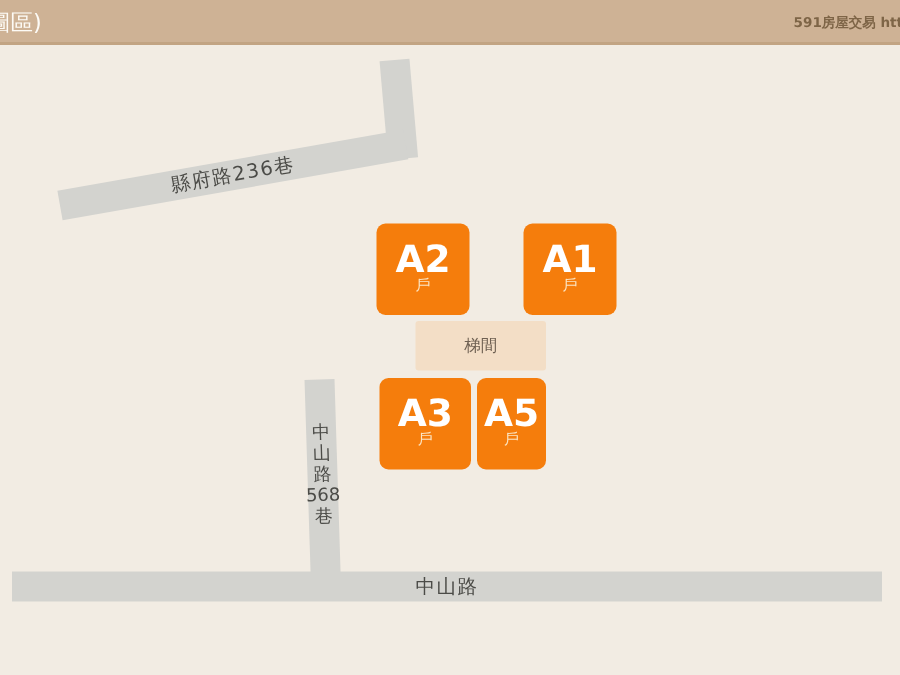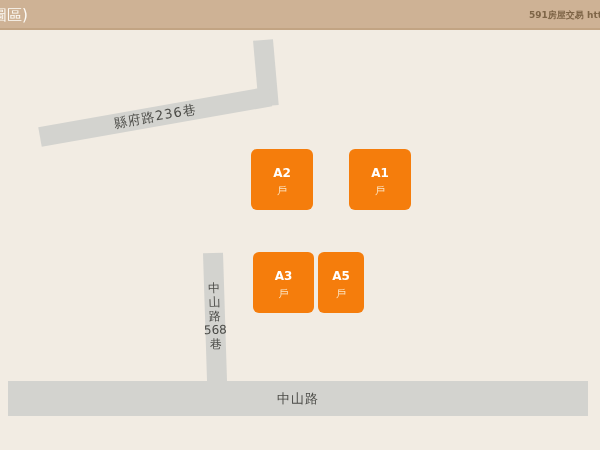--- a/index.html
+++ b/index.html
@@ -32,39 +32,39 @@
   .road-topseg{
     left:253px;top:40px;width:20px;height:66px;
     transform-origin:50% 0;transform:rotate(-5deg);
   }
   .road-vert{
     left:203px;top:253px;width:20px;height:131px;
     transform-origin:50% 0;transform:rotate(-1.8deg);
     display:flex;justify-content:center;
   }
   .road-horiz{
-    left:8px;top:381px;width:580px;height:35px;
+    left:8px;top:381px;width:580px;height:20px;
     display:flex;align-items:center;justify-content:center;
   }
   .road-label{font-size:13px;color:#4B4B47;letter-spacing:1px;white-space:nowrap;}
   .vert-label{
     margin-top:28px;display:flex;flex-direction:column;align-items:center;
     font-size:12px;line-height:14px;color:#4B4B47;
   }
   
   .unit{
     position:absolute;width:62px;height:61px;border-radius:6px;
     background:#F57D0C;color:#FFFFFF;cursor:pointer;
     display:flex;flex-direction:column;align-items:center;justify-content:center;
   }
   .unit-a2{left:251px;top:149px;}
   .unit-a1{left:317px;top:149px;margin-left:32px;}
   .unit-a3{left:253px;top:252px;width:61px;}
   .unit-a5{left:318px;top:252px;width:46px;}
-  .unit-id{font-size:12px;font-weight:bold;line-height:20px;}
+  .unit-id{font-size:25px;font-weight:bold;line-height:20px;}
   .unit-sub{font-size:10px;color:#FBE5C4;margin-top:2px;line-height:11px;}
   
   .stairwell{
     position:absolute;left:277px;top:214px;width:87px;height:33px;
     background:#F3DEC6;border-radius:2px;
     display:flex;align-items:center;justify-content:center;
     font-size:11px;color:#6E6052;
   }
 </style>
 </head>
@@ -90,20 +90,23 @@
       <span>路</span>
       <span>568</span>
       <span>巷</span>
     </div>
   </div>
 
   <div class="road road-horiz">
     <span class="road-label">中山路</span>
   </div>
 
+  <div class="stairwell">
+    <span>梯間</span>
+  </div>
 
   <div class="unit unit-a2">
     <span class="unit-id">A2</span>
     <span class="unit-sub">戶</span>
   </div>
 
   <div class="unit unit-a1">
     <span class="unit-id">A1</span>
     <span class="unit-sub">戶</span>
   </div>

